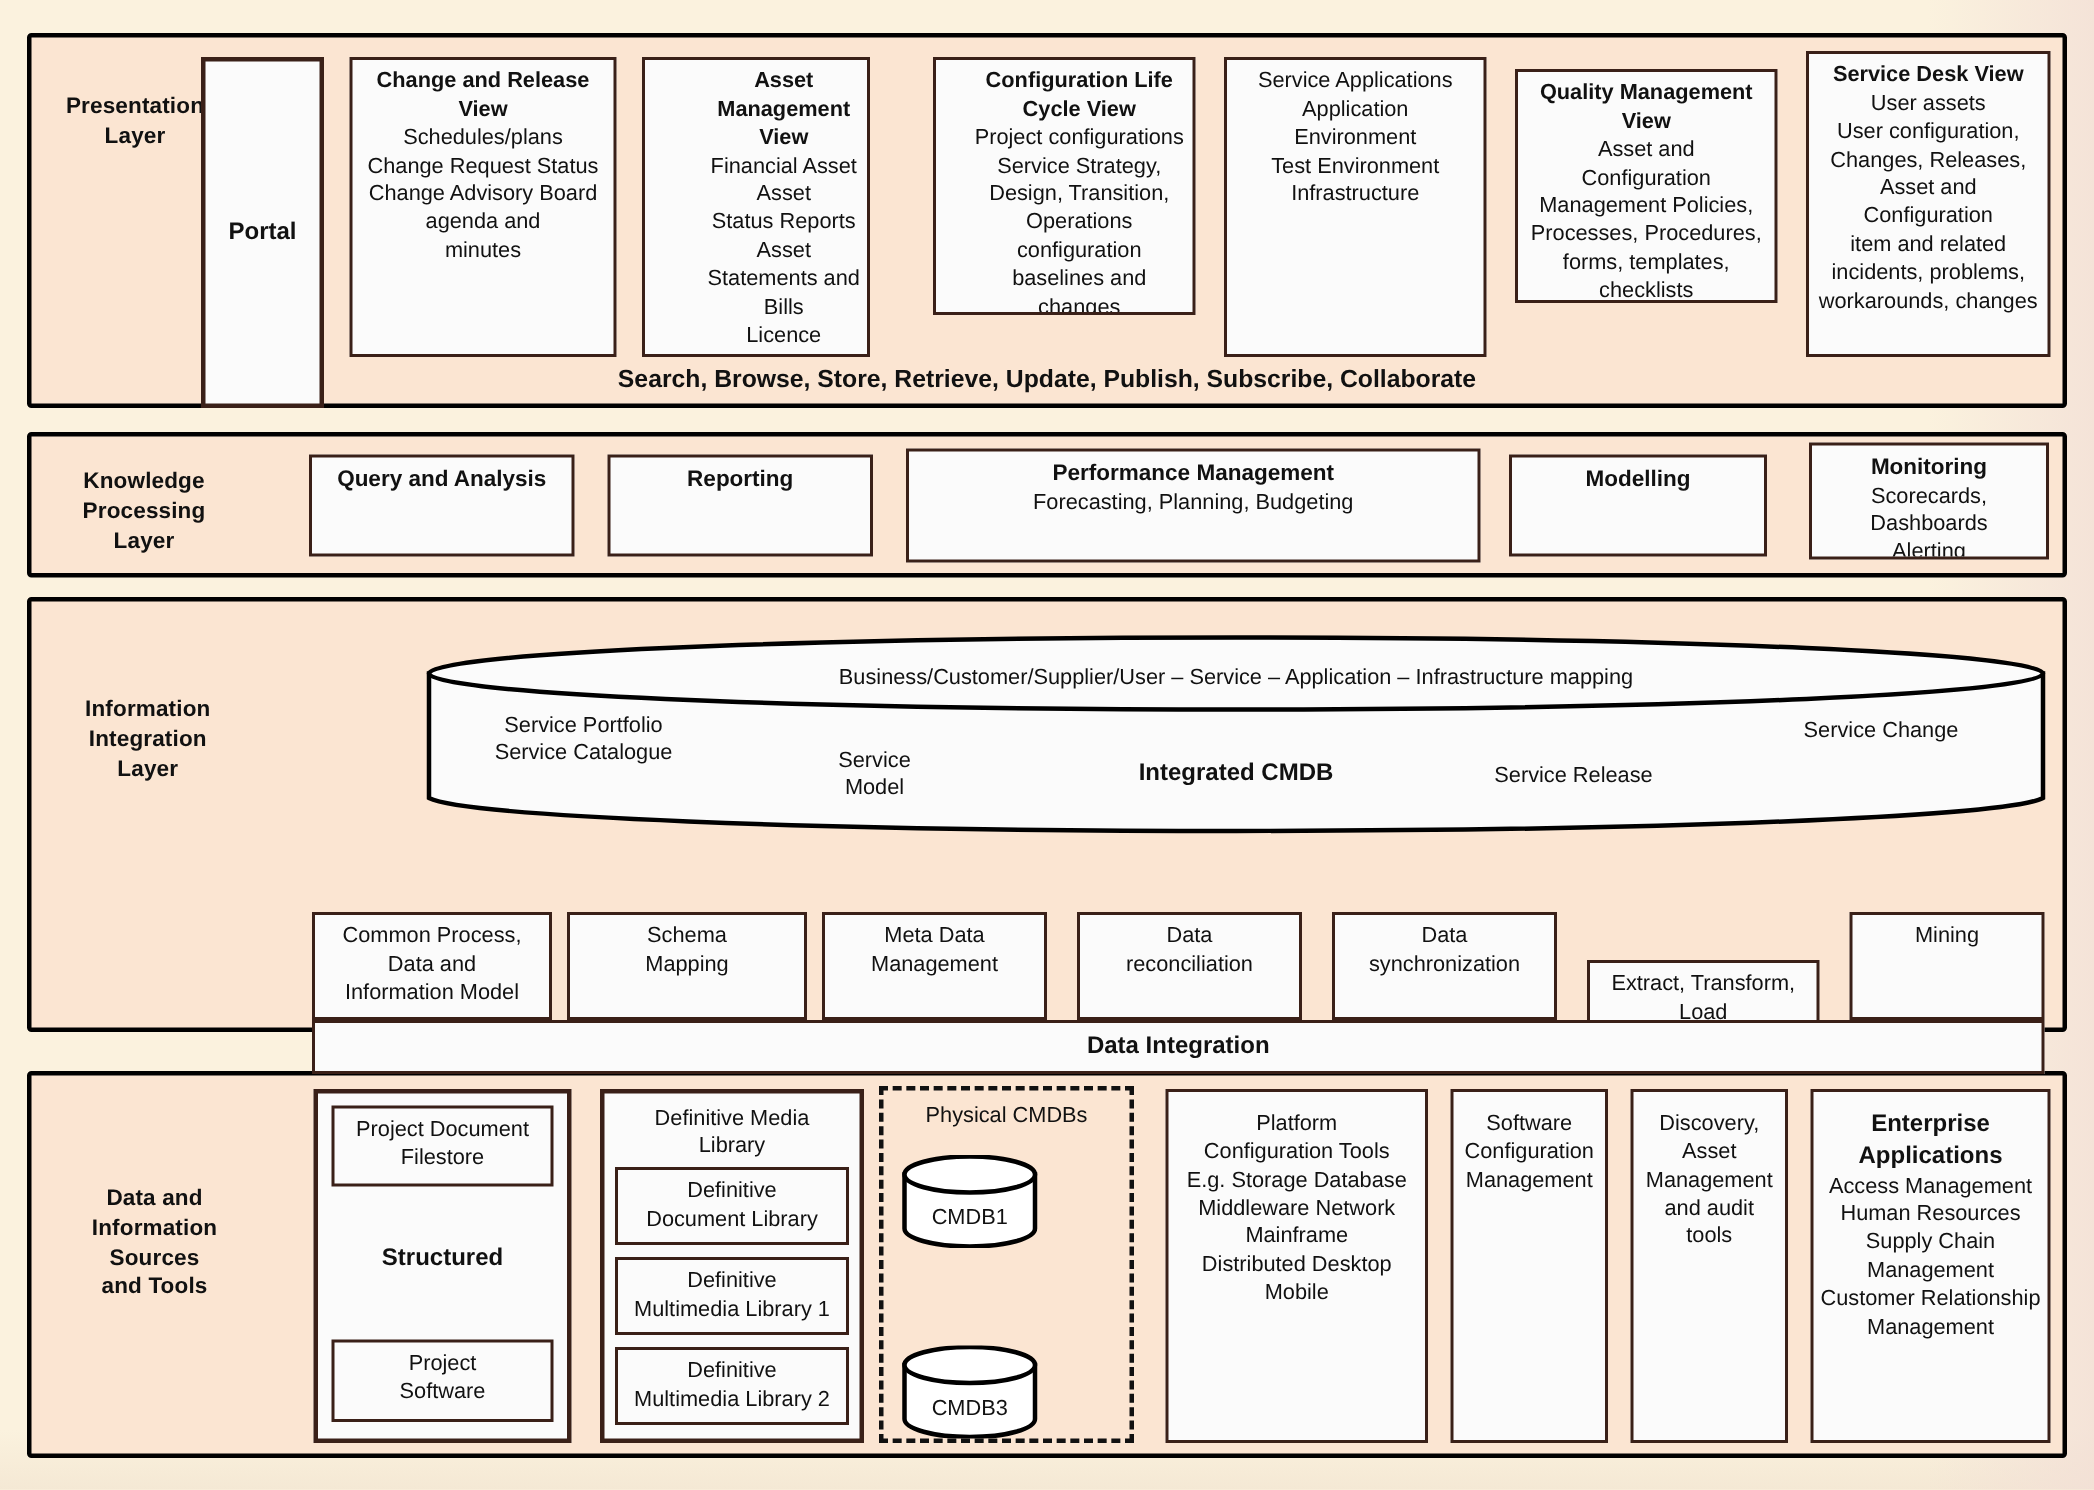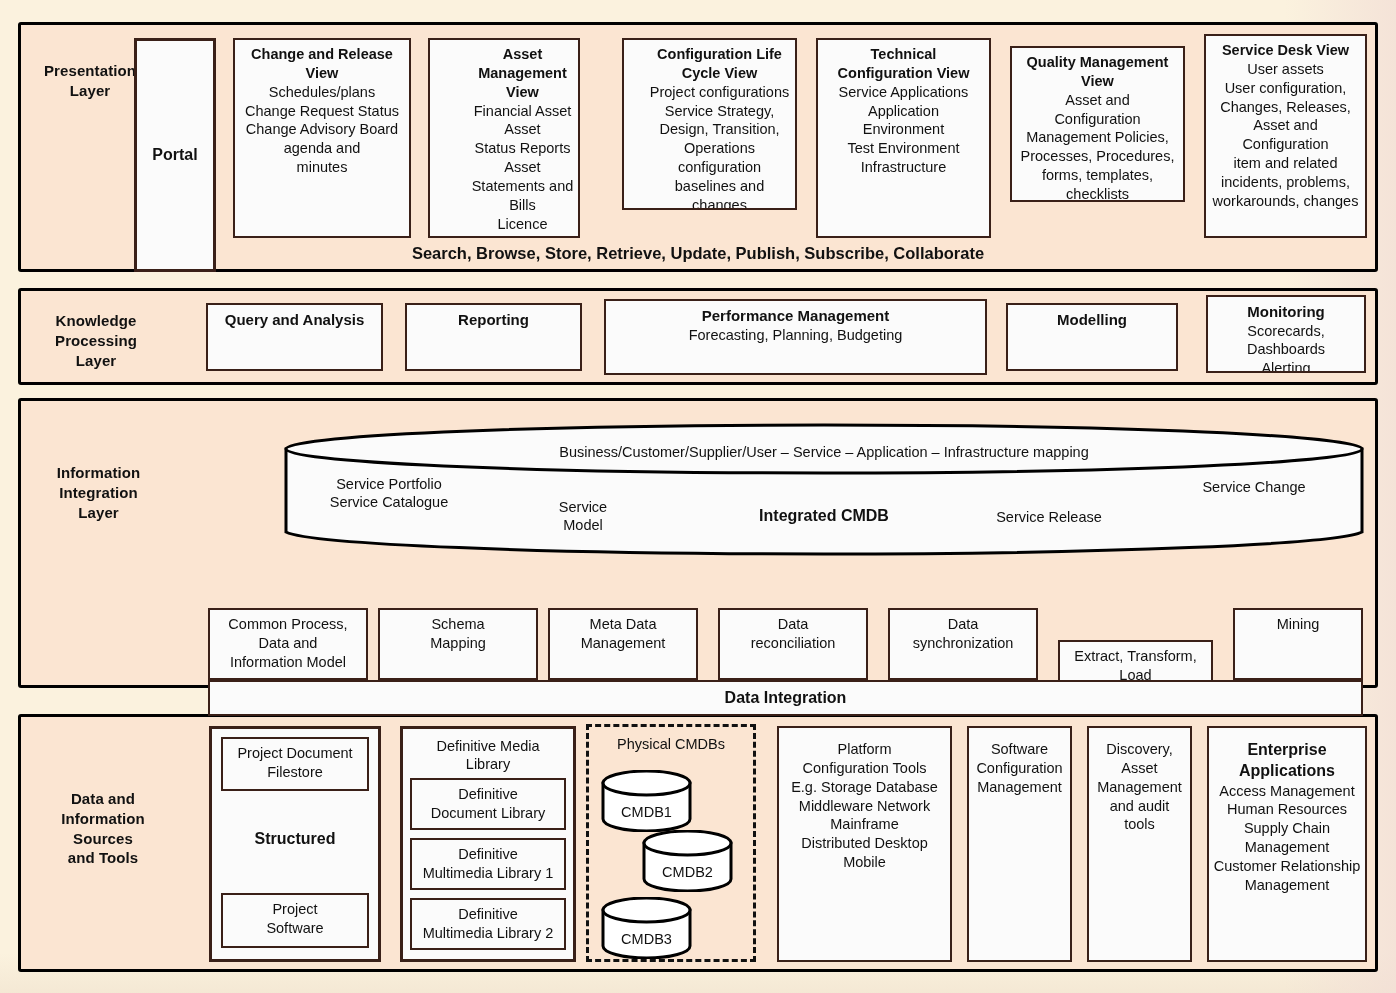--- a/index.html
+++ b/index.html
@@ -152,21 +152,20 @@
     <span class="bd">Project configurations</span>
     <span class="bd">Service Strategy,</span>
     <span class="bd">Design, Transition,</span>
     <span class="bd">Operations</span>
     <span class="bd">configuration</span>
     <span class="bd">baselines and</span>
     <span class="bd">changes</span>
   </div>
 
   <div class="card" style="left:816px; top:38px; width:175px; height:200px;">
-    <span class="hd">Technical Configuration View</span>
     <span class="bd">Service Applications</span>
     <span class="bd">Application</span>
     <span class="bd">Environment</span>
     <span class="bd">Test Environment</span>
     <span class="bd">Infrastructure</span>
   </div>
 
   <div class="card" style="left:1010px; top:46px; width:175px; height:156px;">
     <span class="hd">Quality Management View</span>
     <span class="bd">Asset and</span>
@@ -318,27 +317,20 @@
   <div id="phys">
     <div class="group-title" style="top:8px;">Physical CMDBs</div>
   </div>
   <div class="cmdb" style="left:600px; top:770px; width:93px; height:62px;">
     <svg width="93" height="62" viewBox="0 0 93 62">
       <path d="M3,13 L3,49 A43.5,12 0 0 0 90,49 L90,13 Z" fill="#fff" stroke="#000" stroke-width="3"></path>
       <ellipse cx="46.5" cy="13" rx="43.5" ry="12" fill="#fff" stroke="#000" stroke-width="3"></ellipse>
     </svg>
     <span>CMDB1</span>
   </div>
-  <div class="cmdb" style="left:641px; top:830px; width:93px; height:62px;">
-    <svg width="93" height="62" viewBox="0 0 93 62">
-      <path d="M3,13 L3,49 A43.5,12 0 0 0 90,49 L90,13 Z" fill="#fff" stroke="#000" stroke-width="3"></path>
-      <ellipse cx="46.5" cy="13" rx="43.5" ry="12" fill="#fff" stroke="#000" stroke-width="3"></ellipse>
-    </svg>
-    <span>CMDB2</span>
-  </div>
   <div class="cmdb" style="left:600px; top:897px; width:93px; height:62px;">
     <svg width="93" height="62" viewBox="0 0 93 62">
       <path d="M3,13 L3,49 A43.5,12 0 0 0 90,49 L90,13 Z" fill="#fff" stroke="#000" stroke-width="3"></path>
       <ellipse cx="46.5" cy="13" rx="43.5" ry="12" fill="#fff" stroke="#000" stroke-width="3"></ellipse>
     </svg>
     <span>CMDB3</span>
   </div>
 
   <div class="card" style="left:777px; top:726px; width:175px; height:236px; padding-top:12px;">
     <span class="bd">Platform</span>

